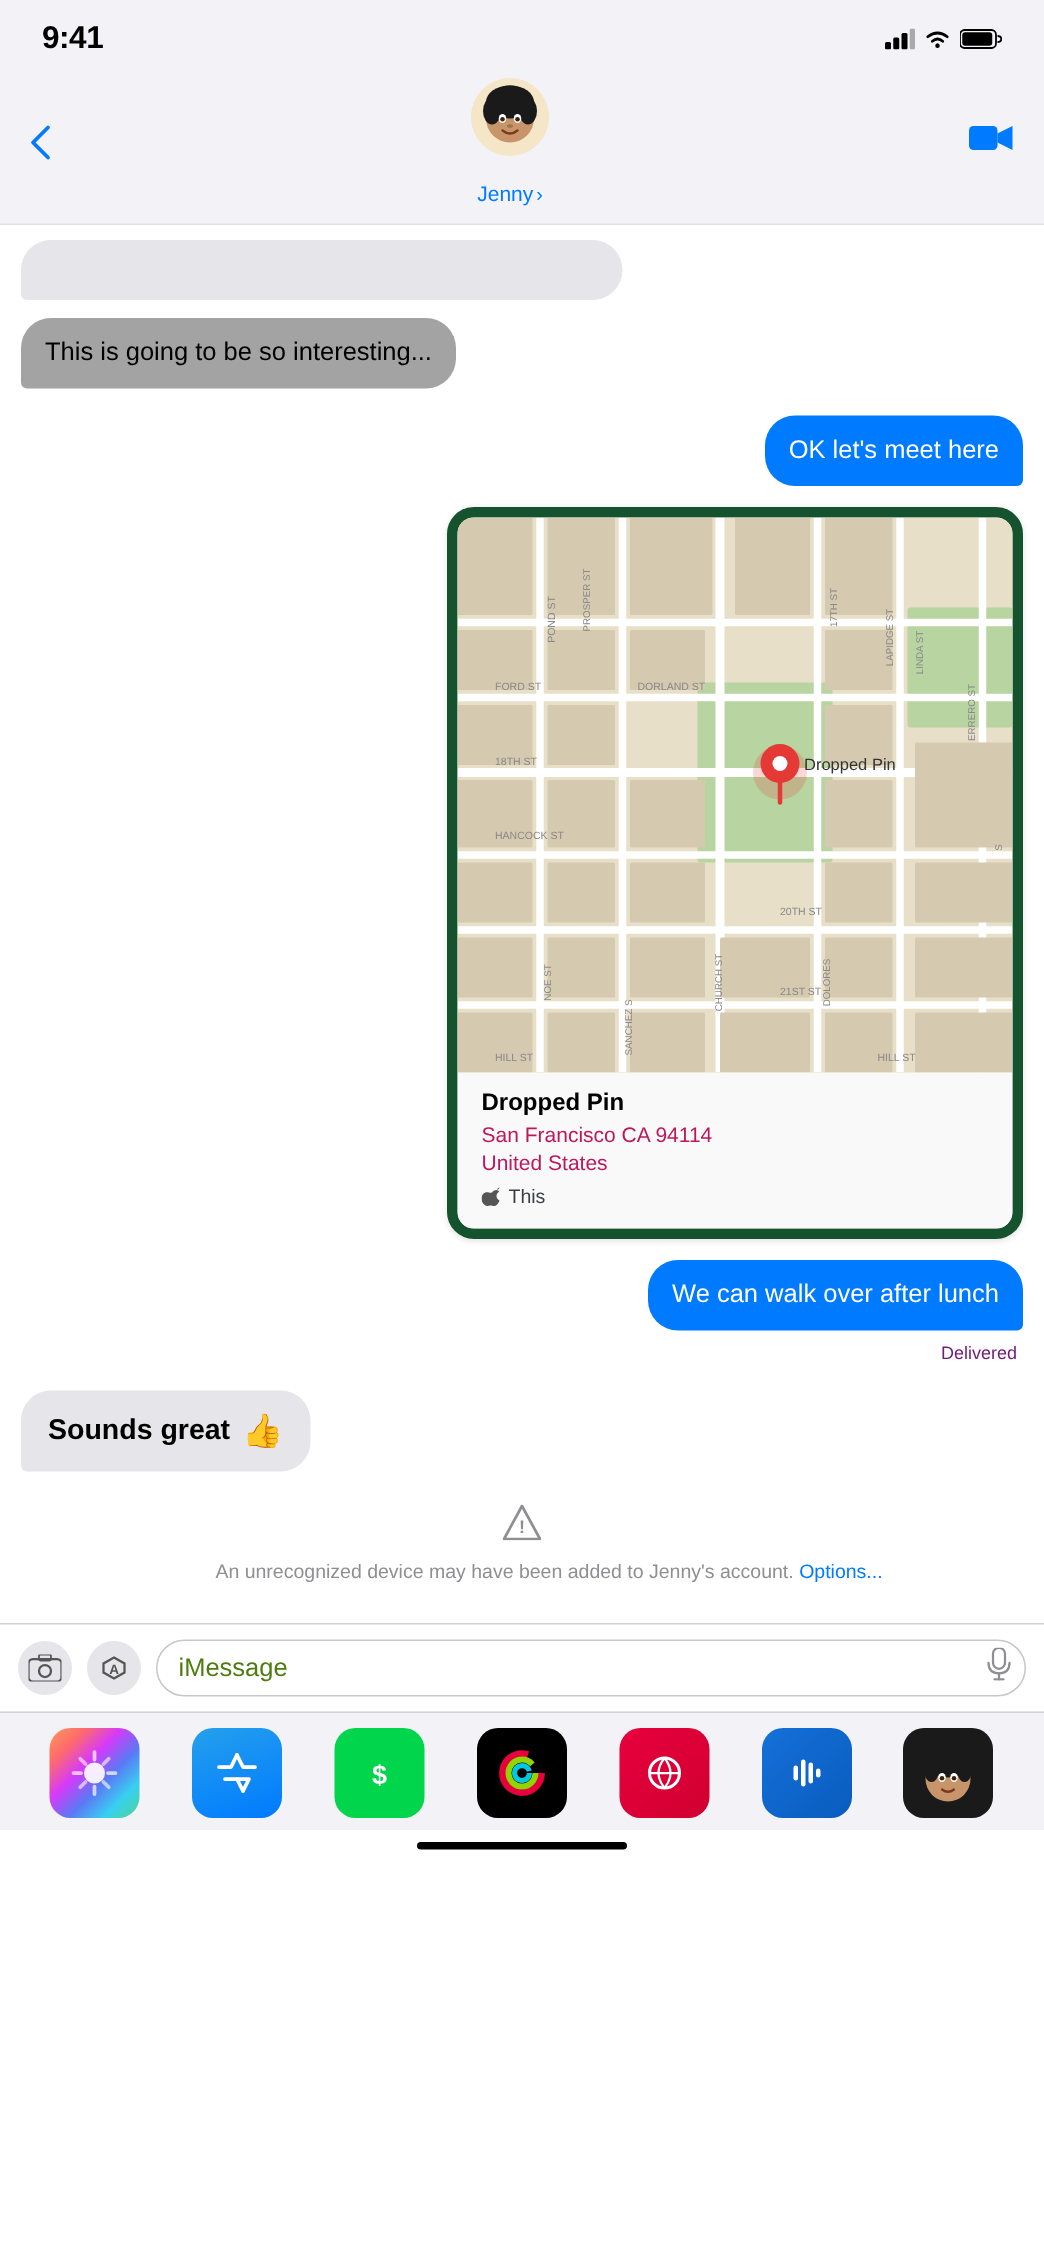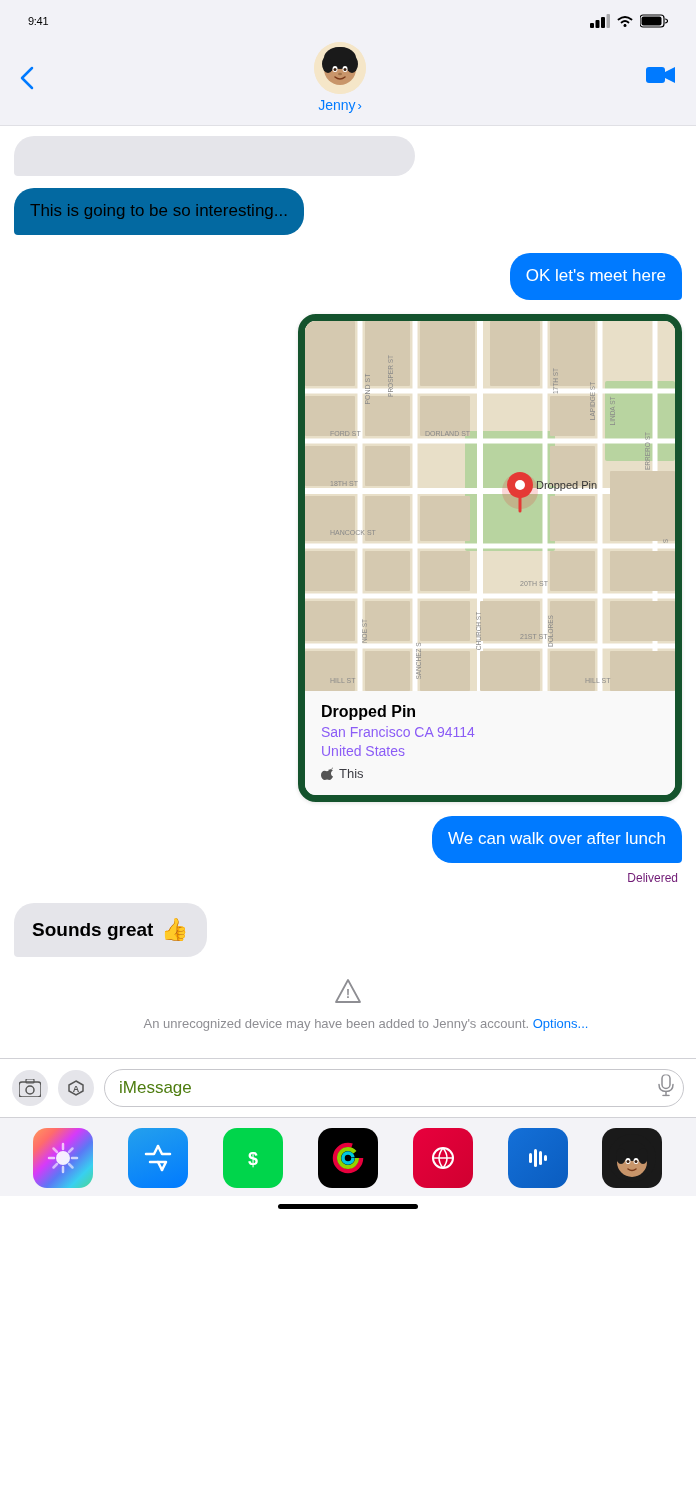--- a/index.html
+++ b/index.html
@@ -14,22 +14,22 @@
 
     
     .status-bar {
       display: flex;
       justify-content: space-between;
       align-items: center;
       padding: 14px 28px 6px 28px;
       background: #f2f2f7;
     }
     .status-time {
-      font-size: 11px;
-      font-weight: 400;
+      font-size: 21px;
+      font-weight: 700;
       letter-spacing: -0.3px;
     }
     .status-icons {
       display: flex;
       align-items: center;
       gap: 6px;
     }
 
     
     .nav-bar {
@@ -64,21 +64,21 @@
       font-size: 30px;
       overflow: hidden;
     }
     .nav-name {
       font-size: 14px;
       color: #007aff;
       font-weight: 500;
       display: flex;
       align-items: flex-end;
       gap: 2px;
-      margin-top: 3px;
+      margin-top: 17px;
     }
     .nav-video {
       color: #007aff;
       font-size: 22px;
       cursor: pointer;
     }
 
     
     .chat-area {
       padding: 10px 14px;
@@ -96,21 +96,21 @@
       padding: 10px 14px;
       max-width: 70%;
       align-self: flex-start;
       font-size: 17px;
       color: #000;
       line-height: 1.35;
     }
 
     
     .bubble-incoming {
-      background: #0369a1;
+      background: #a3a3a3;
       border-radius: 20px 20px 20px 4px;
       padding: 12px 16px;
       max-width: 72%;
       align-self: flex-start;
       font-size: 17px;
       color: #000;
       line-height: 1.35;
       margin-top: 4px;
     }
 
@@ -141,21 +141,21 @@
       padding: 12px 16px 14px 16px;
       background: #f9f9f9;
     }
     .map-title {
       font-size: 16px;
       font-weight: 700;
       color: #000;
     }
     .map-address {
       font-size: 14px;
-      color: #8b5cf6;
+      color: #be185d;
       margin-top: 2px;
       line-height: 1.4;
     }
     .map-source {
       display: flex;
       align-items: center;
       gap: 4px;
       margin-top: 4px;
       font-size: 13px;
       color: #3c3c43;

